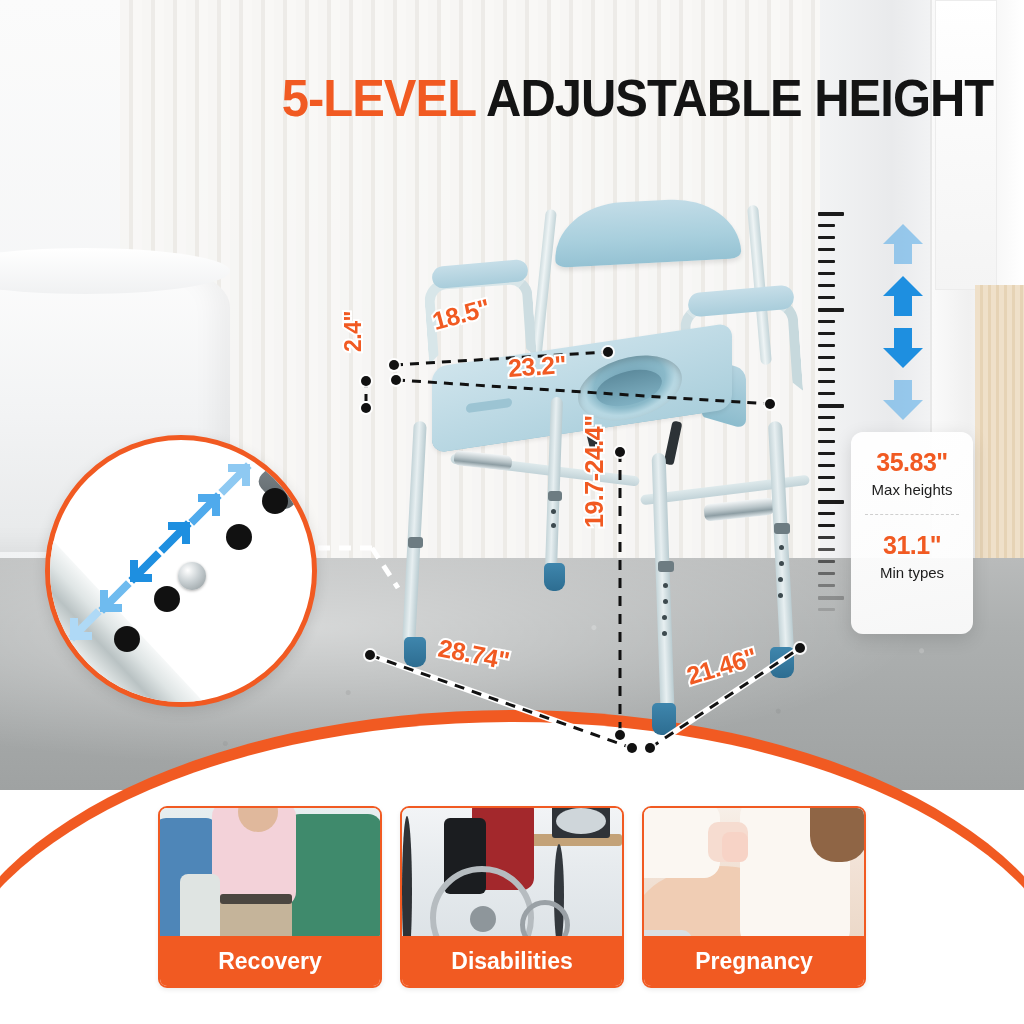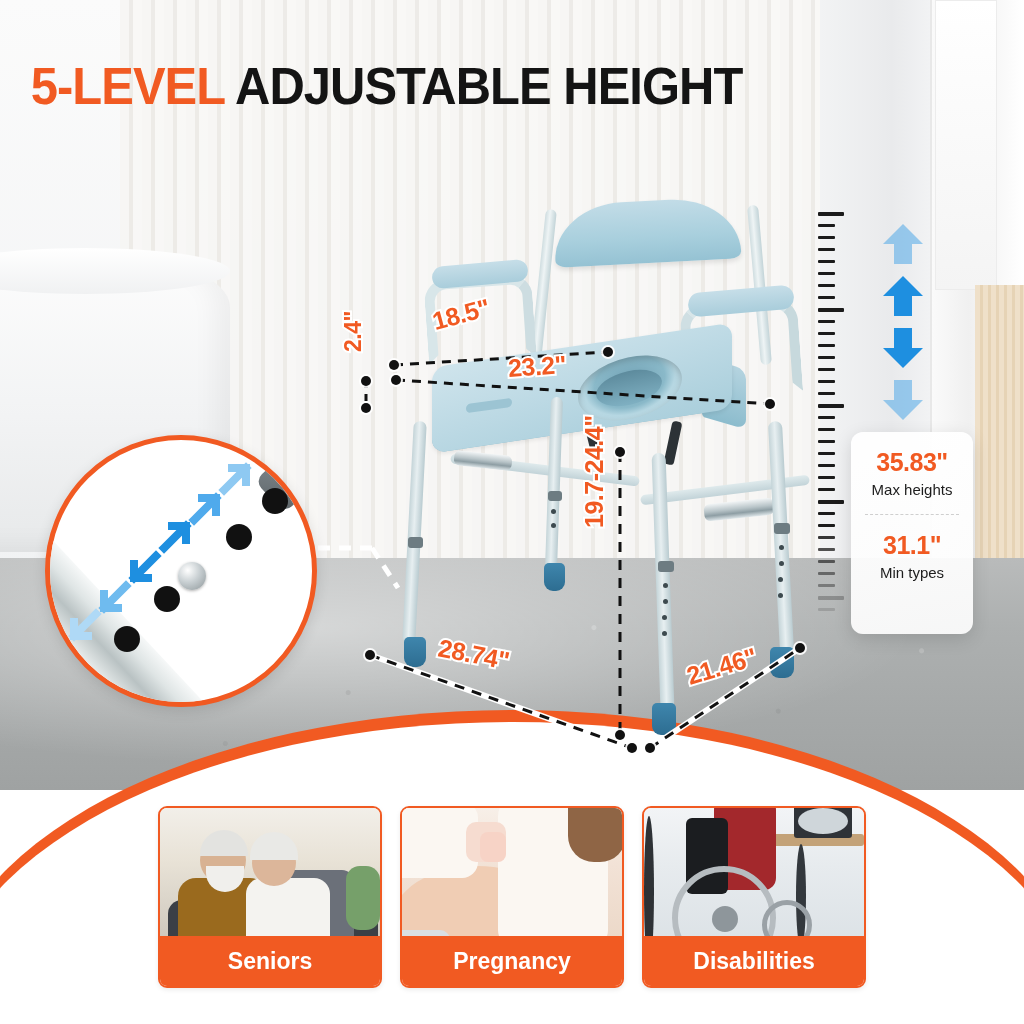--- a/index.html
+++ b/index.html
@@ -90,21 +90,21 @@
   .arc-white {
     position:absolute; left:-60px; top:614px; width:1144px; height:300px;
     border-radius:50% 50% 0 0 / 100% 100% 0 0;
     background:#ffffff;
     transform:translateY(108px);
     z-index:3;
   }
 
   
   .header {
-    position:absolute; left:0; top:60px; width:1024px; text-align:left; z-index:12;
+    position:absolute; left:0; top:72px; width:1024px; text-align:right; z-index:12;
   }
   .headline {
     font-size:52px; line-height:1.02; font-weight:bold; letter-spacing:-1px;
     font-family:"Liberation Sans", sans-serif;
     transform:scaleX(.94);
   }
   .hl-accent { color:#F15A22; }
   .hl-main { color:#141414; }
   .subtitle {
     margin-top:18px; font-size:25px; color:#3a3a3a; font-weight:400;
@@ -514,62 +514,60 @@
   <svg class="mag-arrow" style="left:18px;  top:168px;" viewBox="0 0 34 34">
     <path d="M28 6 L6 28 M6 28 L20 28 M6 28 L6 14" stroke="#AFD9F6" stroke-width="8" fill="none" stroke-linecap="square"></path>
   </svg>
 </div>
 
 <div class="arc-orange"></div>
 <div class="arc-white"></div>
 
 <div class="tiles">
 
+
   <div class="tile">
     <div class="tile-photo">
-      <div class="ph p-seniors"></div>
-      <div class="blob" style="left:8px;  top:92px;  width:210px; height:110px; background:#3b3f46; border-radius:14px;"></div>
-      <div class="blob" style="left:120px;top:62px;  width:74px;  height:86px;  background:#6b7079; border-radius:12px;"></div>
-      <div class="blob" style="left:18px; top:70px;  width:90px;  height:96px;  background:#9a6a1e; border-radius:18px 18px 6px 6px;"></div>
-      <div class="blob" style="left:40px; top:28px;  width:46px;  height:48px;  background:#d8b293;"></div>
-      <div class="blob" style="left:40px; top:22px;  width:48px;  height:26px;  background:#e3e3e0; border-radius:24px 24px 0 0;"></div>
-      <div class="blob" style="left:46px; top:58px;  width:38px;  height:26px;  background:#f0efec; border-radius:0 0 20px 20px;"></div>
-      <div class="blob" style="left:86px; top:70px;  width:84px;  height:96px;  background:#f4f3f0; border-radius:16px 16px 4px 4px;"></div>
-      <div class="blob" style="left:92px; top:32px;  width:44px;  height:46px;  background:#dcb69a;"></div>
-      <div class="blob" style="left:90px; top:24px;  width:48px;  height:28px;  background:#e9e9e6; border-radius:24px 24px 0 0;"></div>
-      <div class="blob" style="left:186px;top:58px;  width:34px;  height:64px;  background:#76a06a; border-radius:14px;"></div>
+      <div class="ph p-recovery"></div>
+      <div class="blob" style="left:-6px; top:10px; width:64px; height:120px; background:#4e86b8; border-radius:12px;"></div>
+      <div class="blob" style="left:126px;top:6px;  width:96px; height:128px; background:#3f8a6c; border-radius:14px;"></div>
+      <div class="blob" style="left:52px; top:-6px; width:84px; height:104px; background:#f3d2d9; border-radius:14px;"></div>
+      <div class="blob" style="left:60px; top:90px; width:72px; height:54px;  background:#c5b49a; border-radius:6px;"></div>
+      <div class="blob" style="left:60px; top:86px; width:72px; height:10px;  background:#4b4640; border-radius:3px;"></div>
+      <div class="blob" style="left:78px; top:-16px;width:40px; height:40px;  background:#e0b89c;"></div>
+
+      <div class="blob" style="left:20px; top:66px; width:40px; height:72px;  background:#dfe4e2; border-radius:8px;"></div>
     </div>
-    <div class="tile-label">Seniors</div>
-  </div>
-
-
-  <div class="tile">
-    <div class="tile-photo">
-      <div class="ph p-preg"></div>
-      <div class="blob" style="left:-10px;top:58px; width:170px;height:110px; background:#f0cdb4; border-radius:50% 50% 40% 40%;"></div>
-      <div class="blob" style="left:96px; top:-10px;width:110px;height:150px; background:#fbf7f2; border-radius:18px;"></div>
-      <div class="blob" style="left:-20px;top:-6px; width:96px; height:76px;  background:#fbf7f2; border-radius:16px;"></div>
-      <div class="blob" style="left:64px; top:14px; width:40px; height:40px;  background:#f6dcd0; border-radius:10px;"></div>
-      <div class="blob" style="left:78px; top:24px; width:26px; height:30px;  background:#f7d3c6; border-radius:8px;"></div>
-      <div class="blob" style="left:166px;top:-16px;width:58px; height:70px;  background:#8f6545; border-radius:0 0 26px 26px;"></div>
-      <div class="blob" style="left:-14px;top:122px;width:62px; height:58px;  background:#dadfe3; border-radius:10px;"></div>
-    </div>
-    <div class="tile-label">Pregnancy</div>
+    <div class="tile-label">Recovery</div>
   </div>
 
   <div class="tile">
     <div class="tile-photo">
       <div class="ph p-dis"></div>
       <div class="blob" style="left:126px;top:26px; width:94px; height:12px; background:#c3a278; border-radius:3px;"></div>
       <div class="blob" style="left:150px;top:-4px; width:58px; height:34px; background:#2f3338; border-radius:3px;"></div>
       <div class="blob" style="left:154px;top:0px;  width:50px; height:26px; background:#cfd6da;"></div>
       <div class="blob" style="left:152px;top:36px; width:10px; height:104px;background:#33383d;"></div>
       <div class="blob" style="left:70px; top:-10px;width:62px; height:92px; background:#a3282c; border-radius:12px;"></div>
       <div class="blob" style="left:42px; top:10px; width:42px; height:76px; background:#1b1d20; border-radius:6px;"></div>
       <div class="blob" style="left:28px; top:58px; width:104px;height:104px;border:6px solid #b6bcc0; background:transparent;"></div>
       <div class="blob" style="left:68px; top:98px; width:26px; height:26px; background:#8e969b;"></div>
       <div class="blob" style="left:118px;top:92px; width:50px; height:50px; border:5px solid #9aa1a6; background:transparent;"></div>
       <div class="blob" style="left:0px;  top:8px;  width:10px; height:150px;background:#2e3236;"></div>
     </div>
     <div class="tile-label">Disabilities</div>
   </div>
 
+  <div class="tile">
+    <div class="tile-photo">
+      <div class="ph p-preg"></div>
+      <div class="blob" style="left:-10px;top:58px; width:170px;height:110px; background:#f0cdb4; border-radius:50% 50% 40% 40%;"></div>
+      <div class="blob" style="left:96px; top:-10px;width:110px;height:150px; background:#fbf7f2; border-radius:18px;"></div>
+      <div class="blob" style="left:-20px;top:-6px; width:96px; height:76px;  background:#fbf7f2; border-radius:16px;"></div>
+      <div class="blob" style="left:64px; top:14px; width:40px; height:40px;  background:#f6dcd0; border-radius:10px;"></div>
+      <div class="blob" style="left:78px; top:24px; width:26px; height:30px;  background:#f7d3c6; border-radius:8px;"></div>
+      <div class="blob" style="left:166px;top:-16px;width:58px; height:70px;  background:#8f6545; border-radius:0 0 26px 26px;"></div>
+      <div class="blob" style="left:-14px;top:122px;width:62px; height:58px;  background:#dadfe3; border-radius:10px;"></div>
+    </div>
+    <div class="tile-label">Pregnancy</div>
+  </div>
+
 </div>
 
 </body></html>

